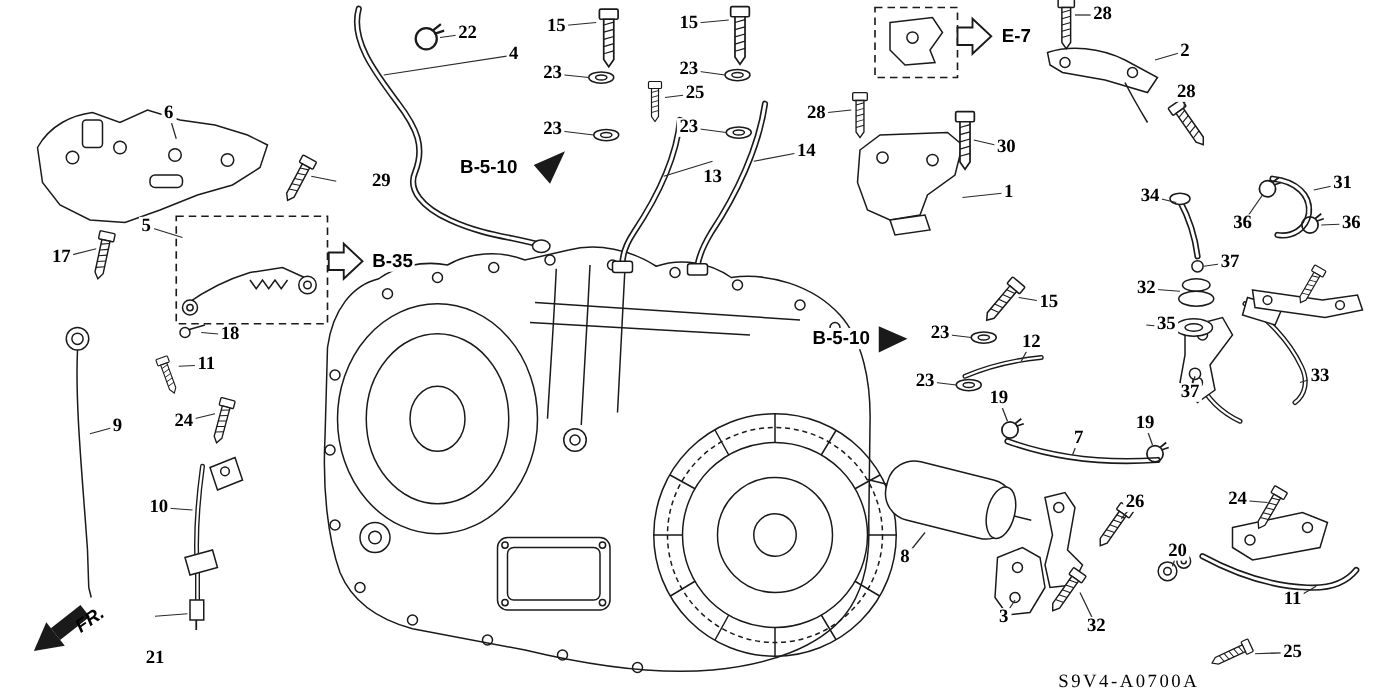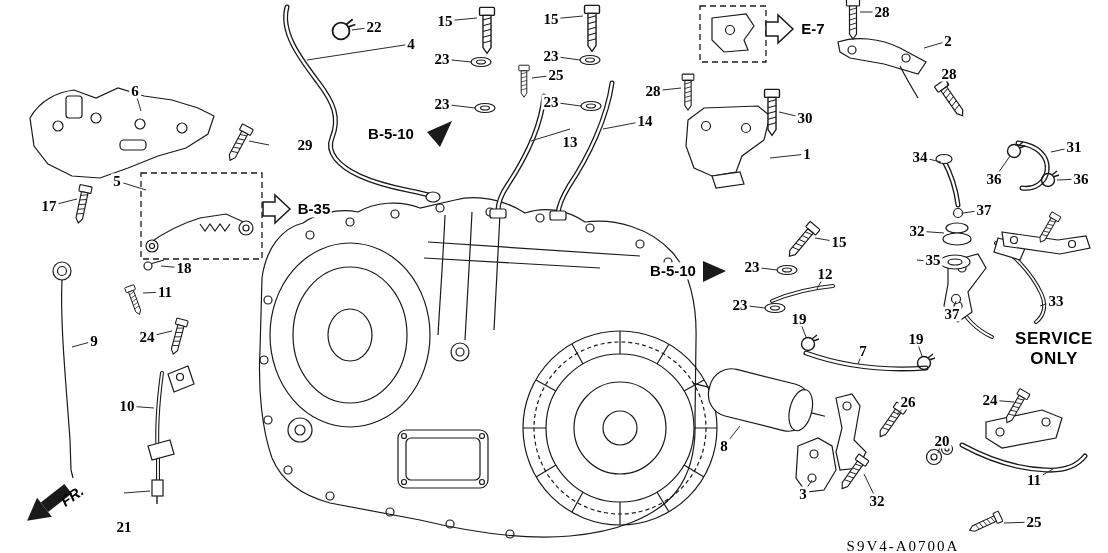--- a/index.html
+++ b/index.html
@@ -346,19 +346,17 @@
       <div class="callout" style="left: 990px; top: 400px;">24</div>
       <div class="callout" style="left: 942px; top: 441px;">20</div>
       <div class="callout" style="left: 803px; top: 494px;">3</div>
       <div class="callout" style="left: 877px; top: 501px;">32</div>
       <div class="callout" style="left: 1034px; top: 480px;">11</div>
       <div class="callout" style="left: 1034px; top: 522px;">25</div>
       <div class="ref" style="left: 813px; top: 29px;">E-7</div>
       <div class="ref" style="left: 391px; top: 134px;">B-5-10</div>
       <div class="ref" style="left: 314px; top: 209px;">B-35</div>
       <div class="ref" style="left: 673px; top: 271px;">B-5-10</div>
-      <div class="ref service" style="left: 1054px; top: 349px;">SERVICE
-ONLY</div>
       <div class="ref fr-label" style="left: 72px; top: 496px; transform: translate(-50%, -50%) rotate(-35deg);">FR.</div>
     </div>
 
   <div class="code" style="left:903px;top:530px;margin-top:16px;">S9V4-A0700A</div>
 </div>
 
 </body></html>

